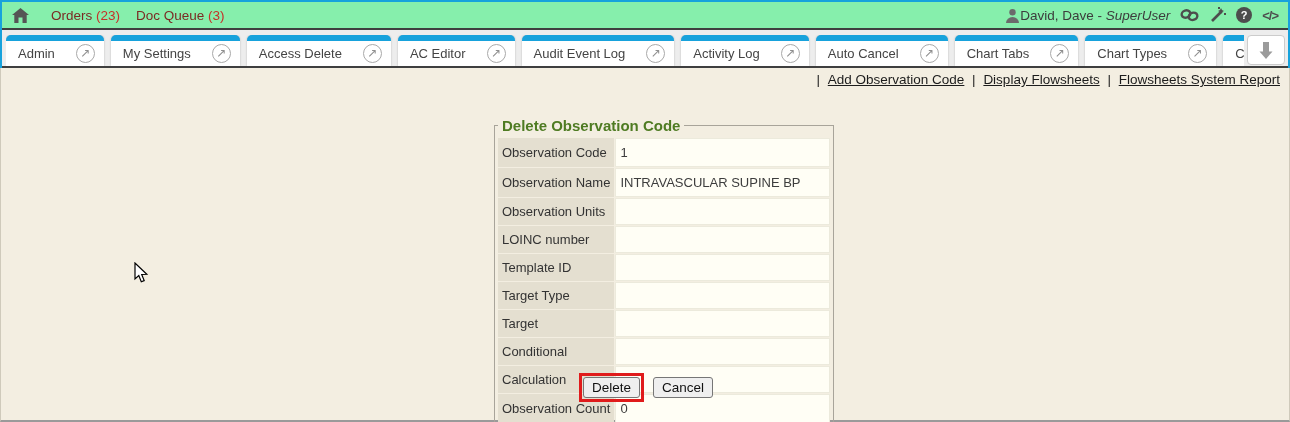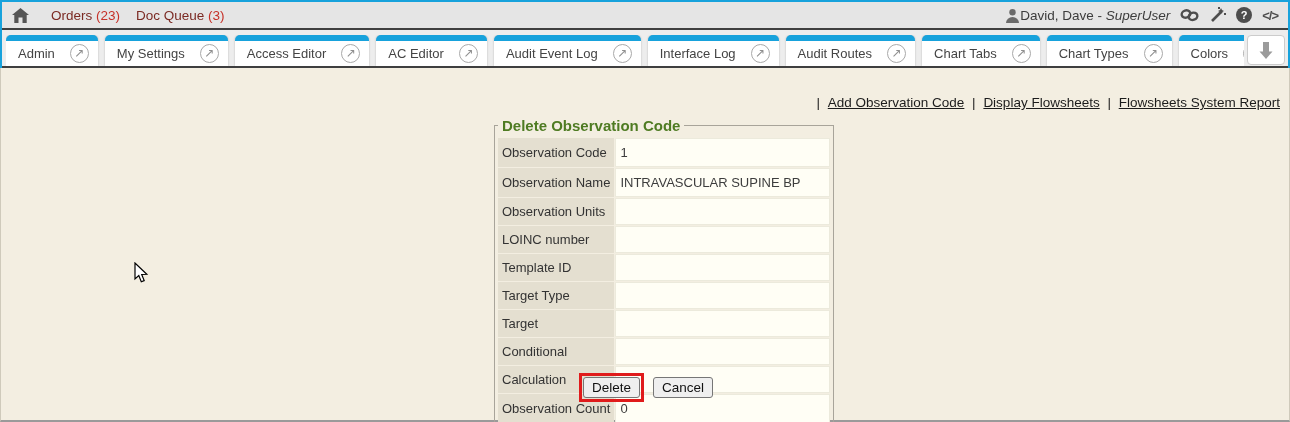--- a/index.html
+++ b/index.html
@@ -2,49 +2,49 @@
 <html><head>
 <meta charset="utf-8">
 <style>
   * { box-sizing: border-box; margin: 0; padding: 0; }
   html,body { width:1290px; height:422px; overflow:hidden; }
   body { font-family:"Liberation Sans", sans-serif; background:#fff; }
 
   .chrome { border:2px solid #17a2dc; border-bottom:none; }
 
   
-  .topbar { height:26px; background:#e5e5e5; display:flex; align-items:center; padding:0 10px; }
+  .topbar { height:26px; background:#86efac; display:flex; align-items:center; padding:0 10px; }
   .home-btn { display:flex; align-items:center; margin-right:22px; cursor:pointer; }
   .nav-item { font-size:13.5px; color:#7b2a23; margin-right:16px; cursor:pointer; }
   .nav-item .count { color:#c63128; }
   .topbar-right { margin-left:auto; display:flex; align-items:center; gap:10px; }
   .user { display:flex; align-items:center; gap:0; font-size:13.5px; color:#3c3c3c; }
   .user .su { font-style:italic; }
   .tb-icon { display:flex; align-items:center; cursor:pointer; color:#4d4d4d; }
   .code-icon { font-size:13px; font-weight:bold; color:#4d4d4d; letter-spacing:-1px; }
 
   .divider { height:2px; background:#3f3f3f; }
 
   
   .tabbar { height:36px; background:#ededed; position:relative; overflow:hidden; }
   .tabs { position:absolute; left:4px; top:5px; right:44px; display:flex; gap:7px; overflow:hidden; height:31px; }
   .tab { flex:0 0 auto; background:#fff; border-radius:5px 5px 0 0; border-top:6px solid #17a2dc;
-         display:flex; align-items:center; padding:0 9px 0 12px; gap:15px; height:31px; cursor:pointer;
+         display:flex; align-items:center; padding:0 9px 0 12px; gap:21px; height:31px; cursor:pointer;
          box-shadow:0 0 2px rgba(0,0,0,.25); }
   .tab-label { font-size:13px; color:#444; white-space:nowrap; }
   .go-icon { width:19px; height:19px; border:1px solid #a9a9a9; border-radius:50%; color:#8f8f8f;
              font-size:12px; line-height:17px; text-align:center; flex:0 0 auto; }
   .tab-scroll { position:absolute; right:3px; top:5px; width:38px; height:30px; background:#fff;
                 border:1px solid #ccc; border-radius:4px; display:flex; align-items:center; justify-content:center;
                 cursor:pointer; }
 
   
   .content { position:relative; height:354px; background:#f3eee1;
              border-left:1px solid #cfcabb; border-right:1px solid #cfcabb; border-bottom:2px solid #9a9a9a; }
-  .links-row { position:absolute; top:27px; right:9px; font-size:13.5px; color:#1c1c1c; }
+  .links-row { position:absolute; top:4px; right:9px; font-size:13.5px; color:#1c1c1c; }
   .links-row a { color:#1c1c1c; text-decoration:underline; cursor:pointer; }
   .links-row .sep { text-decoration:none; margin:0 4px; }
 
   .obs-fieldset { position:absolute; left:493px; top:49px; width:340px;
                   border:1px solid #a8a49a; border-top:1px solid #a8a49a; padding:3px 2px 4px 2px; }
   .obs-legend { font-size:15px; font-weight:bold; color:#4e7b22; padding:0 4px; margin-left:1px; }
   .obs-table { width:100%; border-collapse:separate; border-spacing:1px; }
   .obs-table td { height:18px; font-size:13px; padding:6px 4px; vertical-align:middle; }
   td.lbl { background:#e4dfd0; color:#333; width:114px; white-space:nowrap; }
   td.val { background:#fffef5; color:#3d3d3d; border:1px solid #eceadc; }
@@ -112,37 +112,37 @@
     <div class="tabs">
       <div class="tab">
           <span class="tab-label">Admin</span>
           <span class="go-icon">↗</span>
         </div>
       <div class="tab">
           <span class="tab-label">My Settings</span>
           <span class="go-icon">↗</span>
         </div>
       <div class="tab">
-          <span class="tab-label">Access Editor</span>
+          <span class="tab-label">Access Delete</span>
           <span class="go-icon">↗</span>
         </div>
       <div class="tab">
           <span class="tab-label">AC Editor</span>
           <span class="go-icon">↗</span>
         </div>
       <div class="tab">
           <span class="tab-label">Audit Event Log</span>
           <span class="go-icon">↗</span>
         </div>
       <div class="tab">
-          <span class="tab-label">Interface Log</span>
-          <span class="go-icon">↗</span>
-        </div>
-      <div class="tab">
-          <span class="tab-label">Audit Routes</span>
+          <span class="tab-label">Activity Log</span>
+          <span class="go-icon">↗</span>
+        </div>
+      <div class="tab">
+          <span class="tab-label">Auto Cancel</span>
           <span class="go-icon">↗</span>
         </div>
       <div class="tab">
           <span class="tab-label">Chart Tabs</span>
           <span class="go-icon">↗</span>
         </div>
       <div class="tab">
           <span class="tab-label">Chart Types</span>
           <span class="go-icon">↗</span>
         </div>

